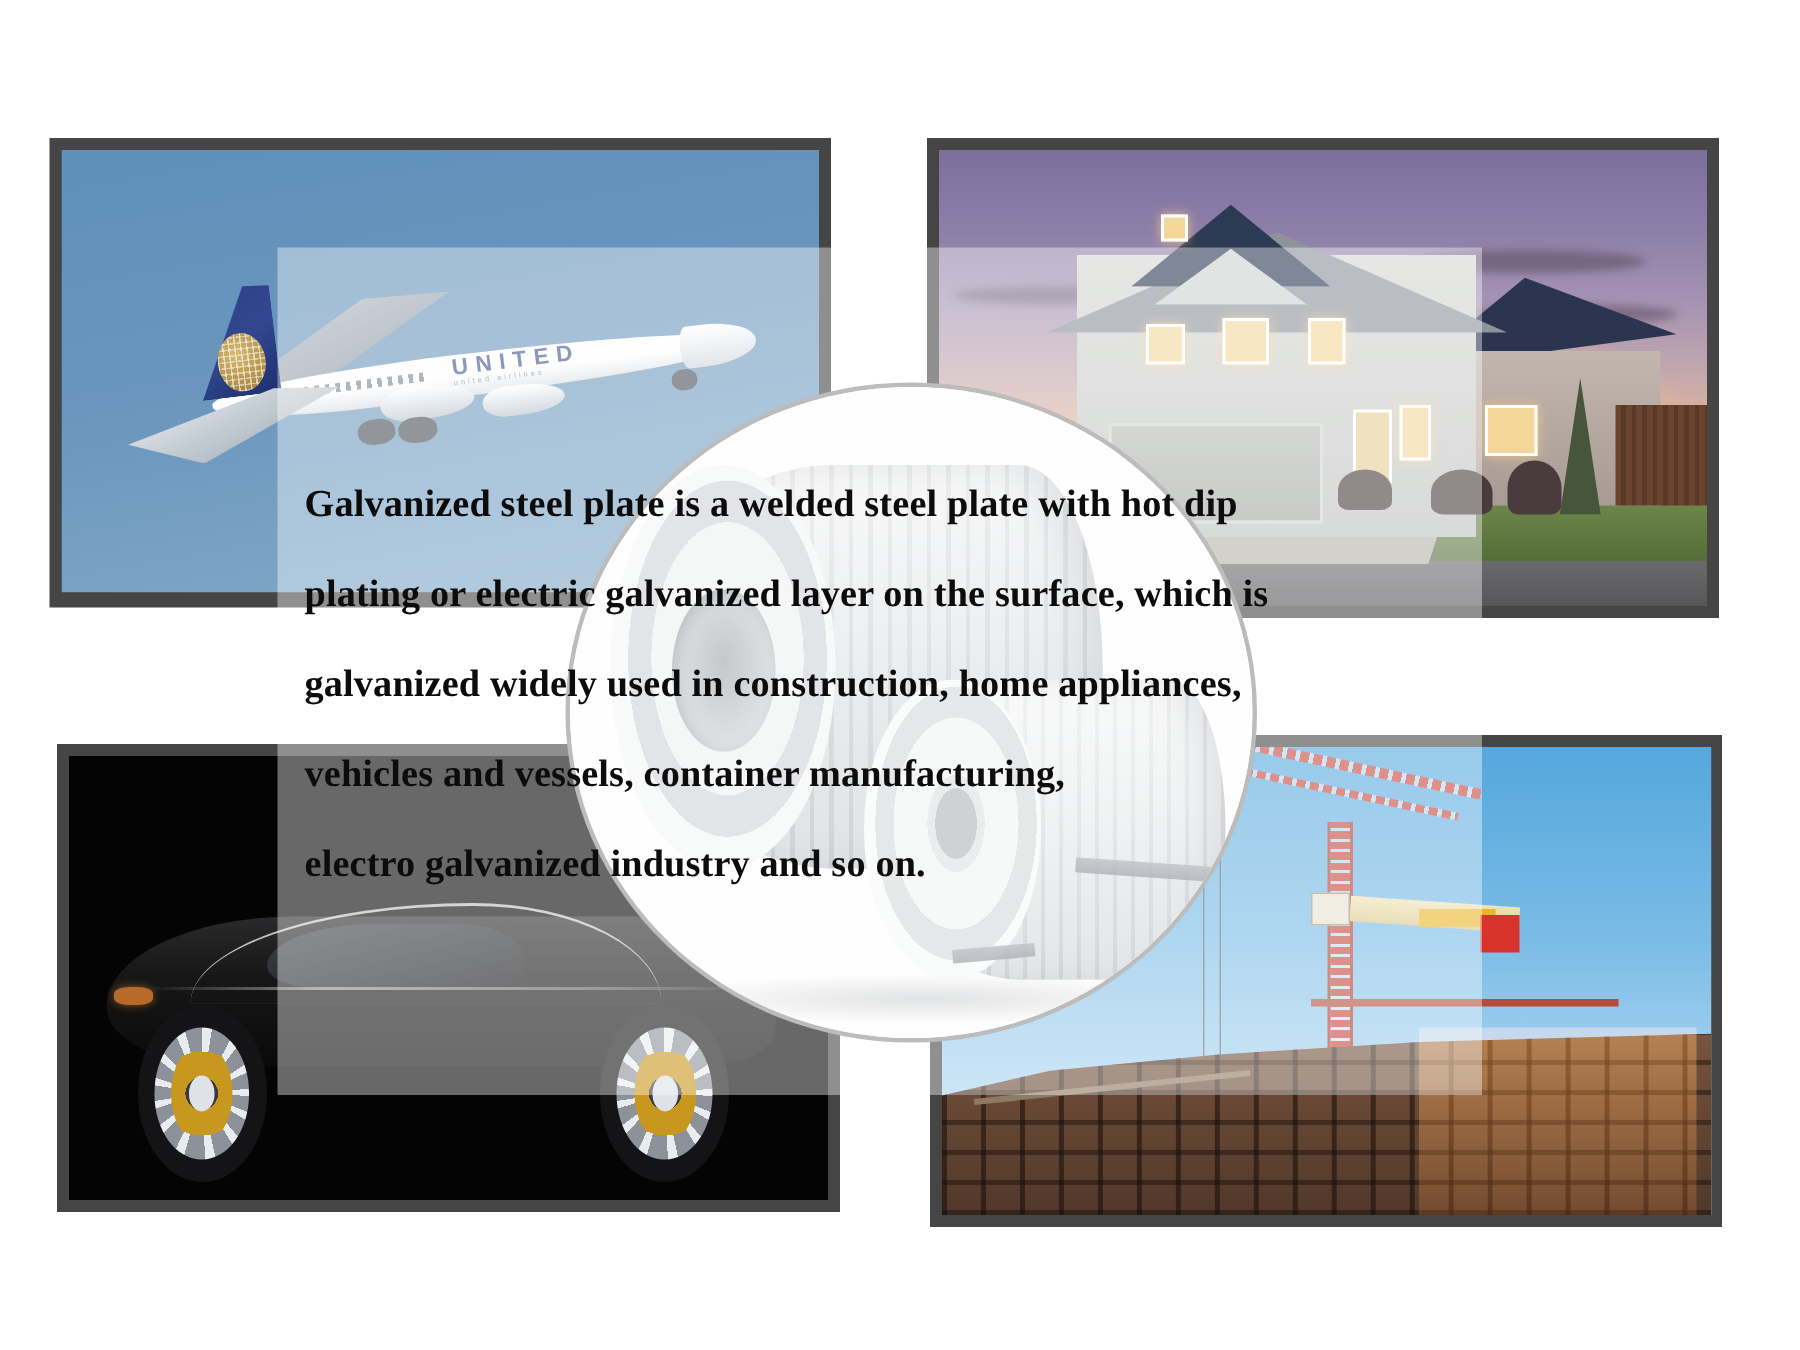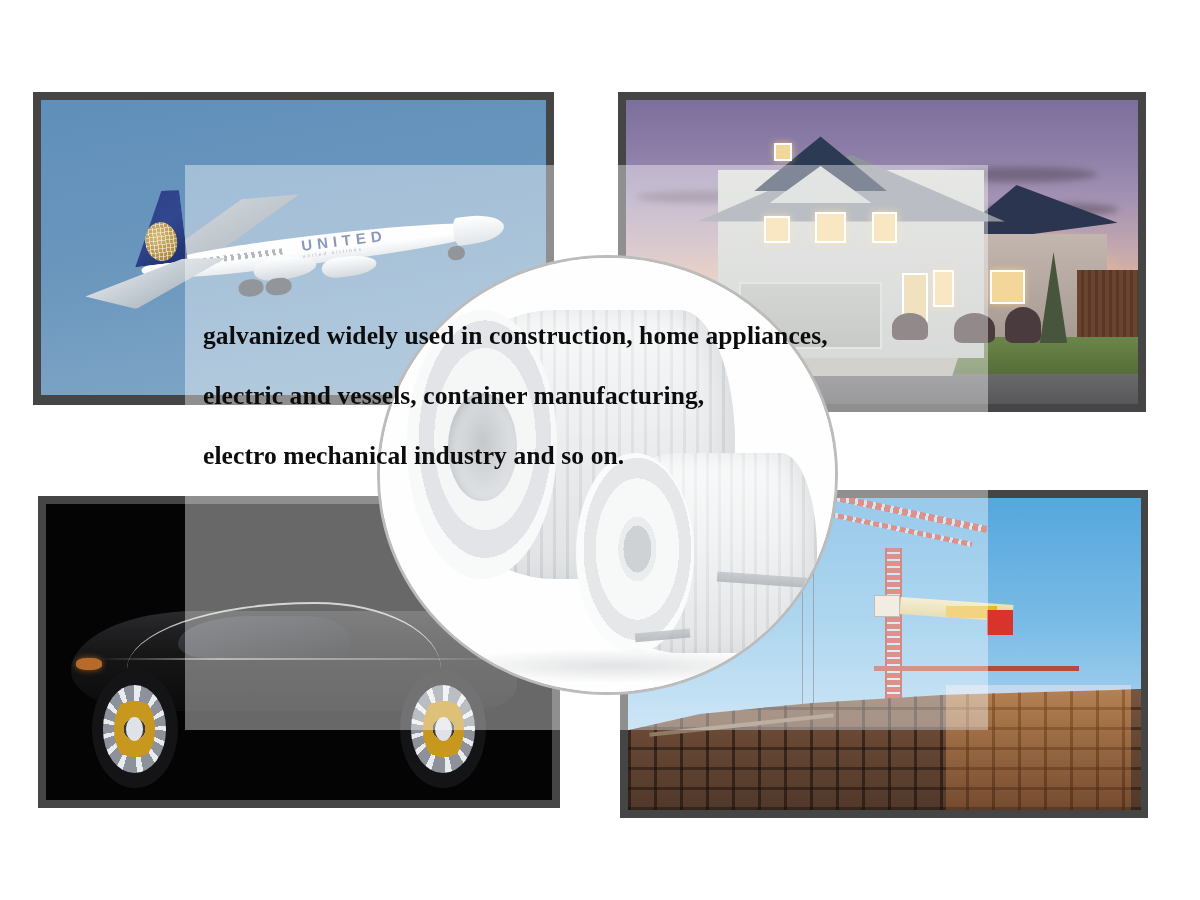--- a/index.html
+++ b/index.html
@@ -631,18 +631,20 @@
     <div class="coil-small-body"></div>
     <div class="coil-small-rings"></div>
     <div class="coil-small-face"></div>
     <div class="coil-strap s1"></div>
     <div class="coil-strap s2"></div>
     <div class="coil-shadow"></div>
   </div>
 
   <div class="text-overlay"></div>
   <div class="text-block">
+    <div class="text-line">Galvanized steel plate is a welded steel plate with hot dip</div>
+    <div class="text-line">plating or electric galvanized layer on the surface, which is</div>
     <div class="text-line">galvanized widely used in construction, home appliances,</div>
-    <div class="text-line">electric and vessels, container manufacturing,</div>
-    <div class="text-line">electro mechanical industry and so on.</div>
+    <div class="text-line">vehicles and vessels, container manufacturing,</div>
+    <div class="text-line">electro galvanized industry and so on.</div>
   </div>
 
 </div>
 
 </body></html>

